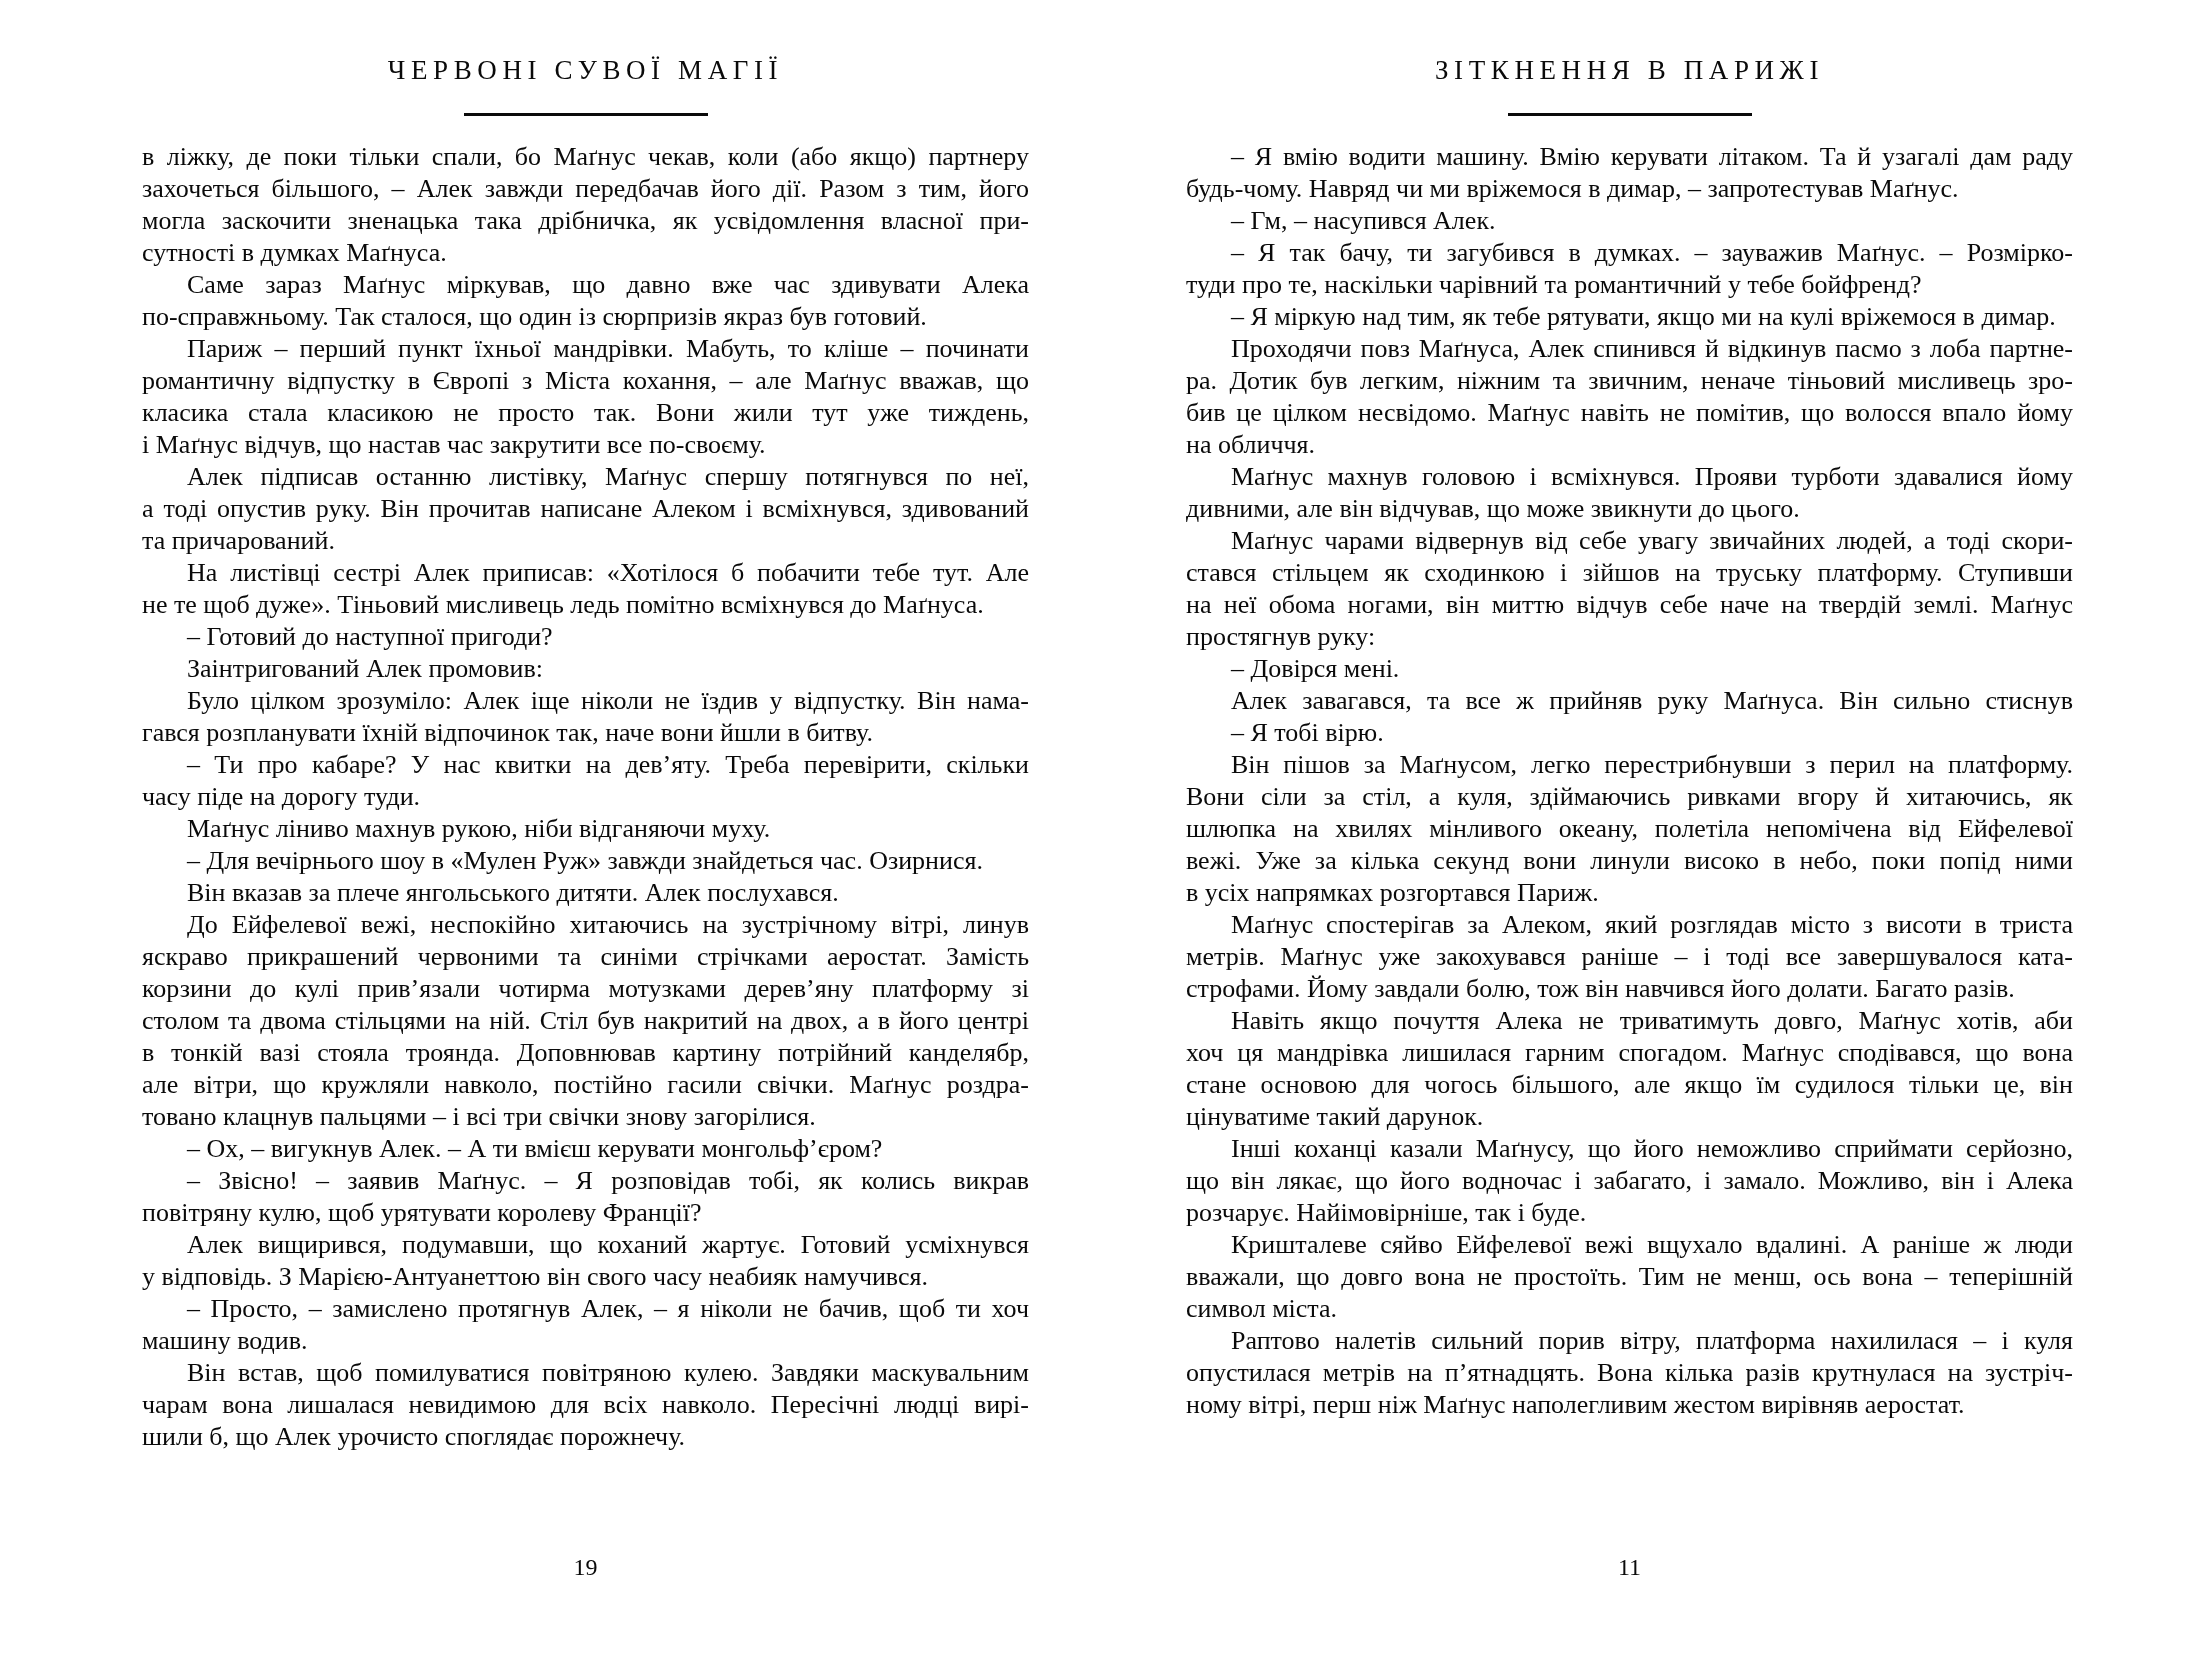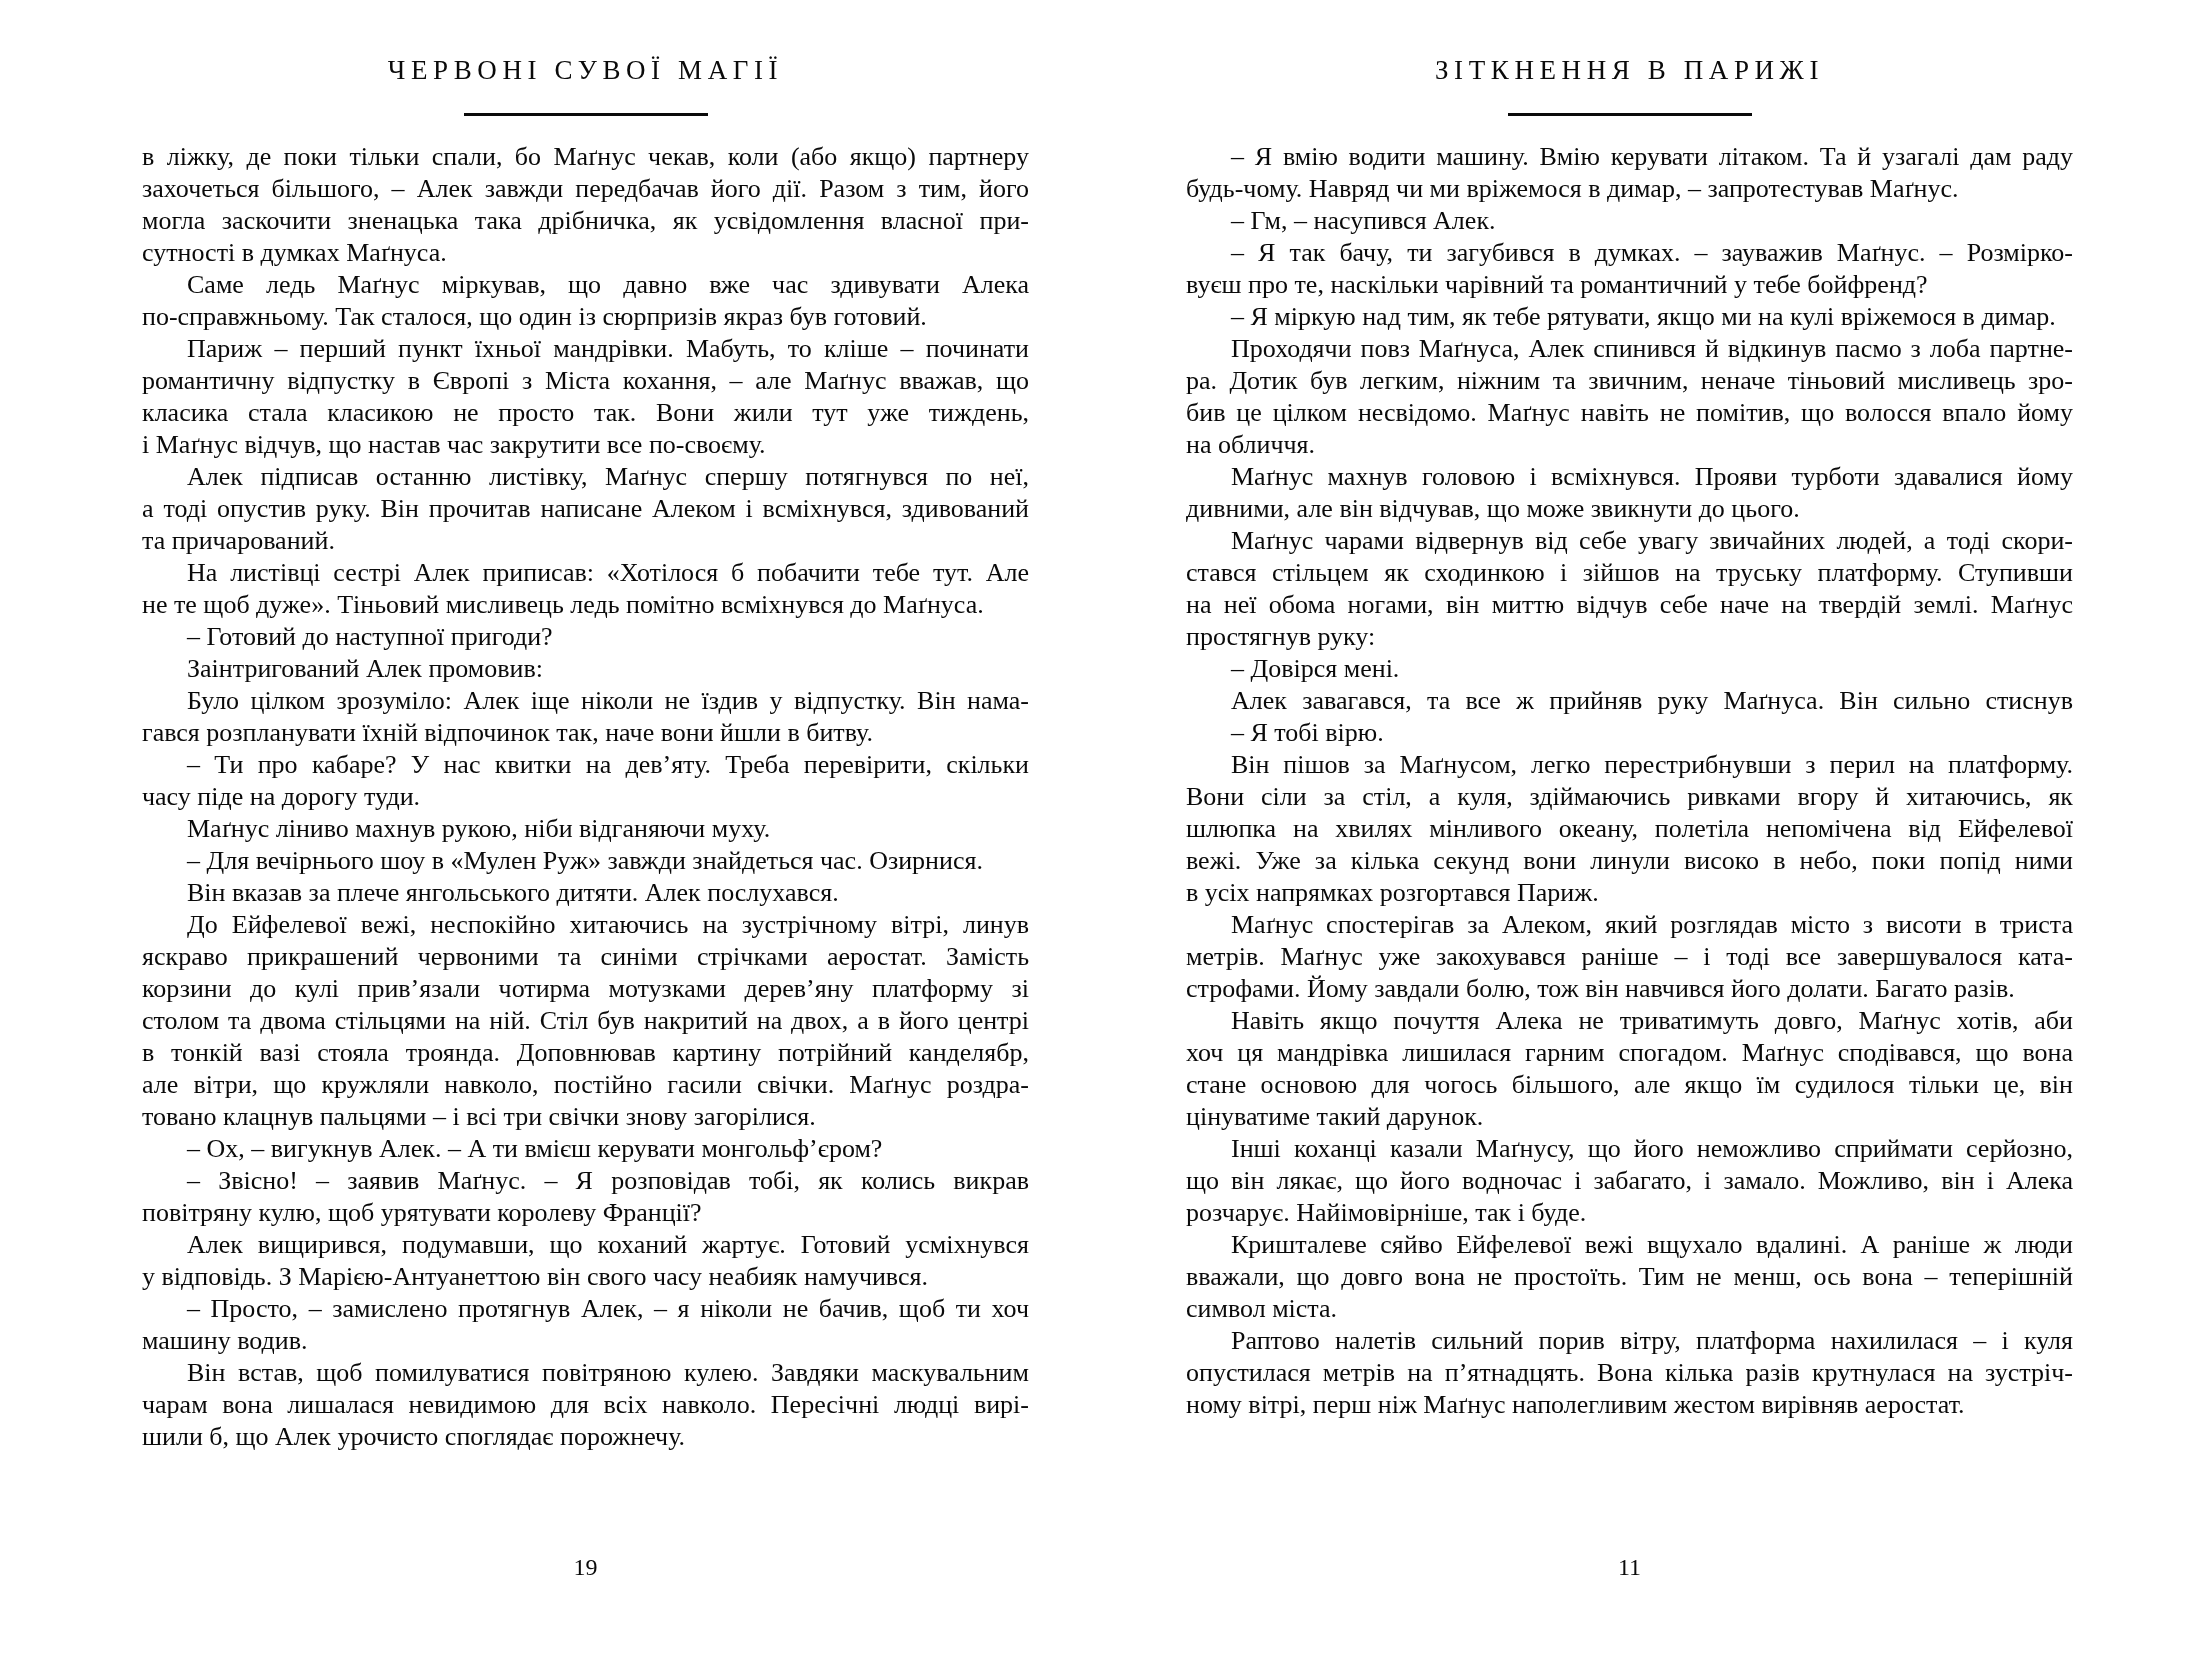--- a/index.html
+++ b/index.html
@@ -81,21 +81,21 @@
     <div class="running-head">ЧЕРВОНІ СУВОЇ МАГІЇ</div>
     <div class="head-rule"></div>
     <div class="body-text">
         <div class="para">
           <div class="line fill">в ліжку, де поки тільки спали, бо Маґнус чекав, коли (або якщо) партнеру</div>
           <div class="line fill">захочеться більшого, – Алек завжди передбачав його дії. Разом з тим, його</div>
           <div class="line fill">могла заскочити зненацька така дрібничка, як усвідомлення власної при-</div>
           <div class="line">сутності в думках Маґнуса.</div>
         </div>
         <div class="para">
-          <div class="line fill indent">Саме ледь Маґнус міркував, що давно вже час здивувати Алека</div>
+          <div class="line fill indent">Саме зараз Маґнус міркував, що давно вже час здивувати Алека</div>
           <div class="line">по-справжньому. Так сталося, що один із сюрпризів якраз був готовий.</div>
         </div>
         <div class="para">
           <div class="line fill indent">Париж – перший пункт їхньої мандрівки. Мабуть, то кліше – починати</div>
           <div class="line fill">романтичну відпустку в Європі з Міста кохання, – але Маґнус вважав, що</div>
           <div class="line fill">класика стала класикою не просто так. Вони жили тут уже тиждень,</div>
           <div class="line">і Маґнус відчув, що настав час закрутити все по-своєму.</div>
         </div>
         <div class="para">
           <div class="line fill indent">Алек підписав останню листівку, Маґнус спершу потягнувся по неї,</div>
@@ -168,21 +168,21 @@
     <div class="body-text">
         <div class="para">
           <div class="line fill indent">– Я вмію водити машину. Вмію керувати літаком. Та й узагалі дам раду</div>
           <div class="line">будь-чому. Навряд чи ми вріжемося в димар, – запротестував Маґнус.</div>
         </div>
         <div class="para">
           <div class="line indent">– Гм, – насупився Алек.</div>
         </div>
         <div class="para">
           <div class="line fill indent">– Я так бачу, ти загубився в думках. – зауважив Маґнус. – Розмірко-</div>
-          <div class="line">вуєш про те, наскільки чарівний та романтичний у тебе бойфренд?</div>
+          <div class="line">туди про те, наскільки чарівний та романтичний у тебе бойфренд?</div>
         </div>
         <div class="para">
           <div class="line indent">– Я міркую над тим, як тебе рятувати, якщо ми на кулі вріжемося в димар.</div>
         </div>
         <div class="para">
           <div class="line fill indent">Проходячи повз Маґнуса, Алек спинився й відкинув пасмо з лоба партне-</div>
           <div class="line fill">ра. Дотик був легким, ніжним та звичним, неначе тіньовий мисливець зро-</div>
           <div class="line fill">бив це цілком несвідомо. Маґнус навіть не помітив, що волосся впало йому</div>
           <div class="line">на обличчя.</div>
         </div>

